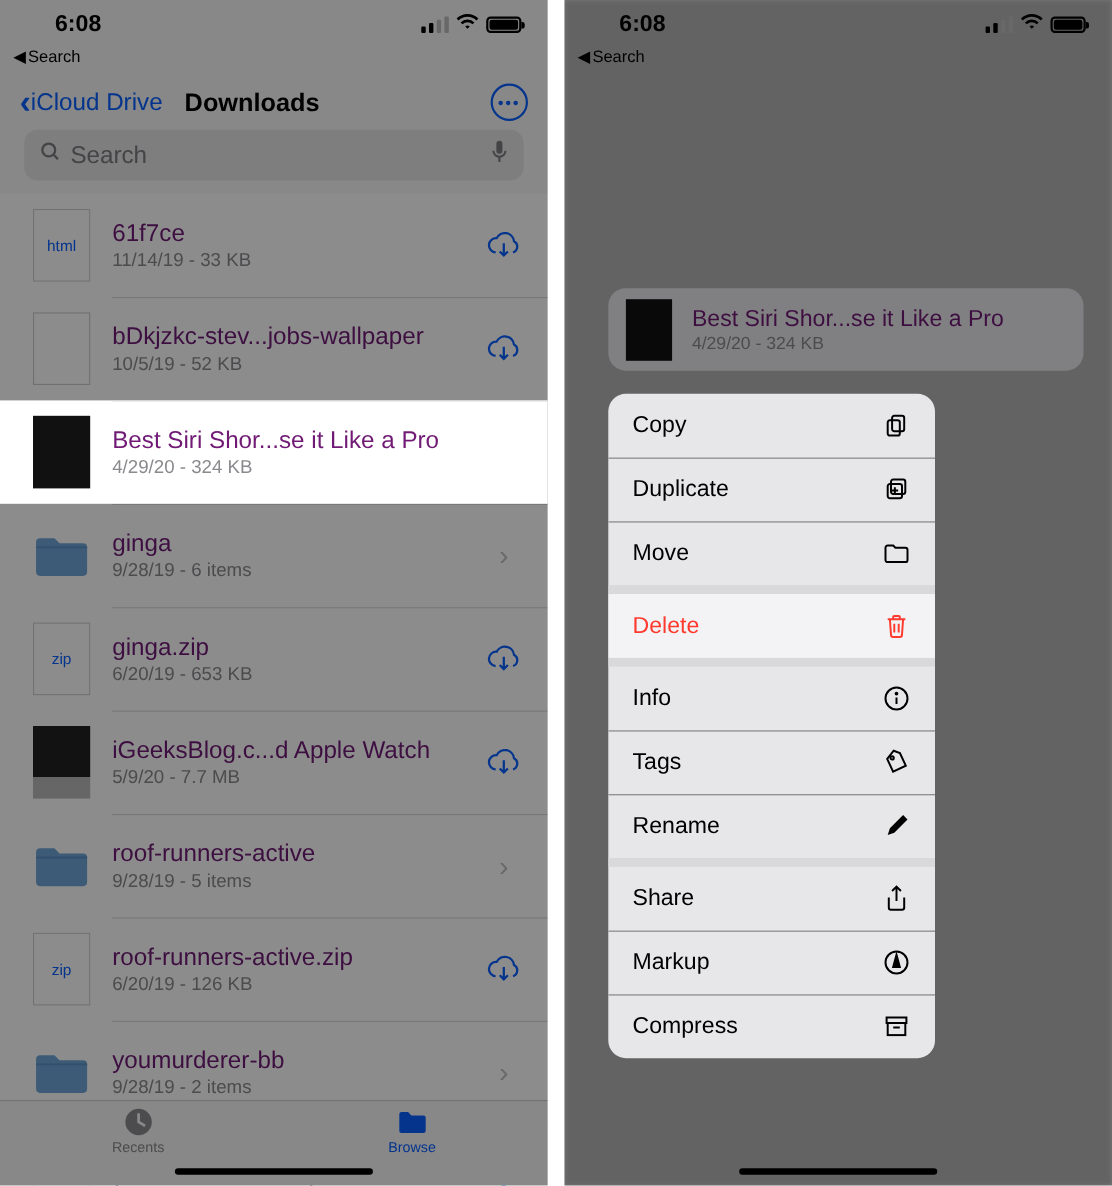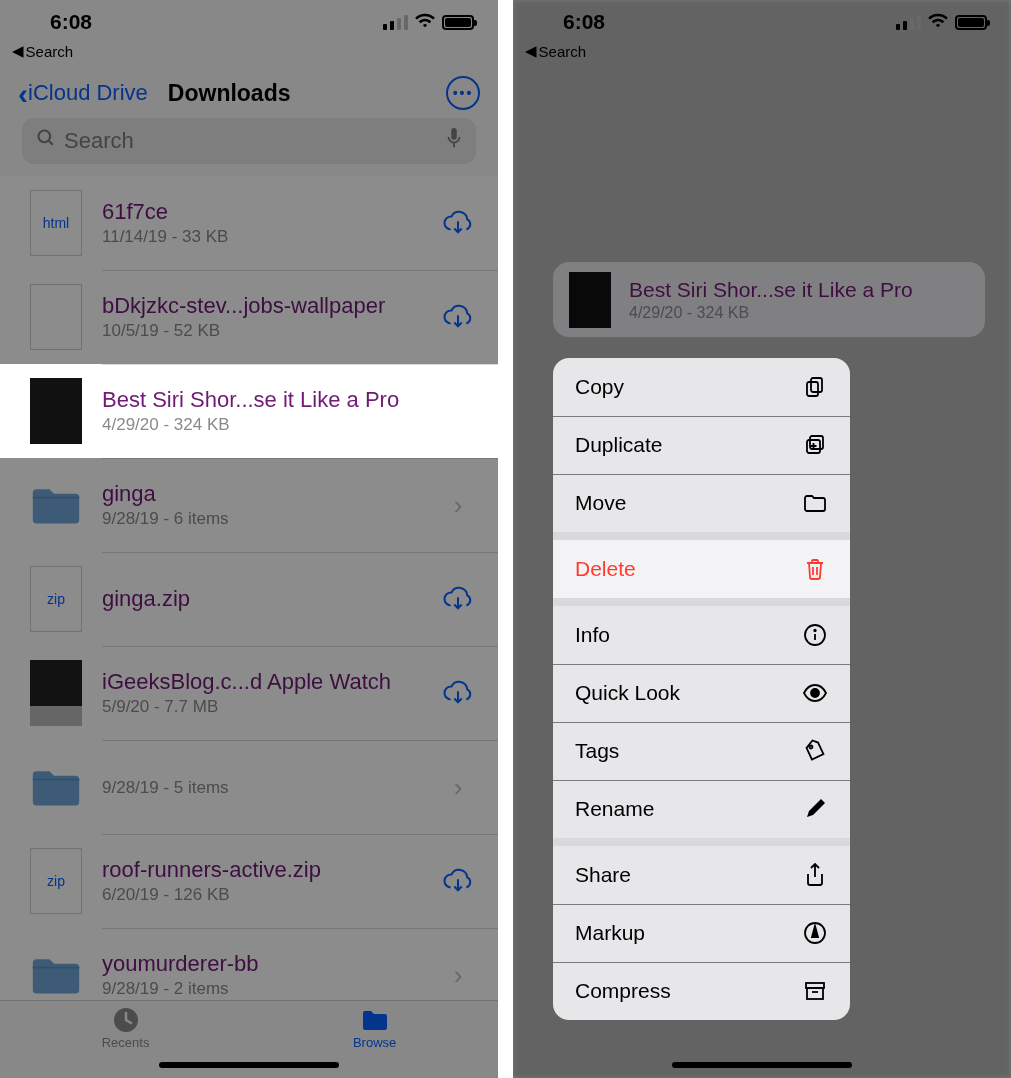--- a/index.html
+++ b/index.html
@@ -295,20 +295,21 @@
           <div class="row-sub">9/28/19 - 6 items</div>
         </div>
         <div class="row-action">
           <span class="chev-right">›</span>
         </div>
       </div>
       <div class="row">
         <div class="thumb">zip</div>
         <div class="row-main">
           <div class="row-title">ginga.zip</div>
+          <div class="row-sub">6/20/19 - 653 KB</div>
         </div>
         <div class="row-action">
           <svg class="cloud-dl" viewBox="0 0 34 28" fill="none" stroke="#0a60ff" stroke-width="2.2">
             <path d="M9 21 a7 7 0 0 1 1-14 a9 9 0 0 1 17 3 a6 6 0 0 1 -1 11"></path>
             <path d="M17 12 v12 M13 20 l4 4 4-4"></path>
           </svg>
         </div>
       </div>
       <div class="row">
         <div class="thumb image-mixed"></div>
@@ -324,20 +325,21 @@
         </div>
       </div>
       <div class="row">
         <div class="thumb folder">
           <svg class="folder-svg" viewBox="0 0 56 46">
             <path d="M3 10 a4 4 0 0 1 4-4 h14 l5 5 h23 a4 4 0 0 1 4 4 v24 a4 4 0 0 1 -4 4 H7 a4 4 0 0 1 -4 -4 Z" fill="#6fa7d9"></path>
             <rect x="3" y="14" width="50" height="2" fill="#5a93c7"></rect>
           </svg>
         </div>
         <div class="row-main">
+          <div class="row-title">roof-runners-active</div>
           <div class="row-sub">9/28/19 - 5 items</div>
         </div>
         <div class="row-action">
           <span class="chev-right">›</span>
         </div>
       </div>
       <div class="row">
         <div class="thumb">zip</div>
         <div class="row-main">
           <div class="row-title">roof-runners-active.zip</div>
@@ -478,29 +480,20 @@
       <span>Info</span>
       <span class="menu-ico">
           <svg width="24" height="24" viewBox="0 0 24 24" fill="none" stroke="#000" stroke-width="1.8">
             <circle cx="12" cy="12" r="10"></circle>
             <line x1="12" y1="11" x2="12" y2="17"></line>
             <circle cx="12" cy="7.5" r="0.8" fill="#000"></circle>
           </svg>
         </span>
     </div>
     <div class="menu-item">
-      <span>Quick Look</span>
-      <span class="menu-ico">
-          <svg width="26" height="18" viewBox="0 0 26 18" fill="none" stroke="#000" stroke-width="1.8">
-            <path d="M2 9 C5 3 10 1 13 1 s8 2 11 8 c-3 6 -8 8 -11 8 s-8 -2 -11 -8 Z"></path>
-            <circle cx="13" cy="9" r="4" fill="#000"></circle>
-          </svg>
-        </span>
-    </div>
-    <div class="menu-item">
       <span>Tags</span>
       <span class="menu-ico">
           <svg width="24" height="24" viewBox="0 0 24 24" fill="none" stroke="#000" stroke-width="1.8">
             <path d="M12 3 l9 9 -9 9 -9-9 3-9 Z" transform="rotate(20 12 12)"></path>
             <circle cx="8" cy="8" r="1.5"></circle>
           </svg>
         </span>
     </div>
     <div class="menu-item">
       <span>Rename</span>

